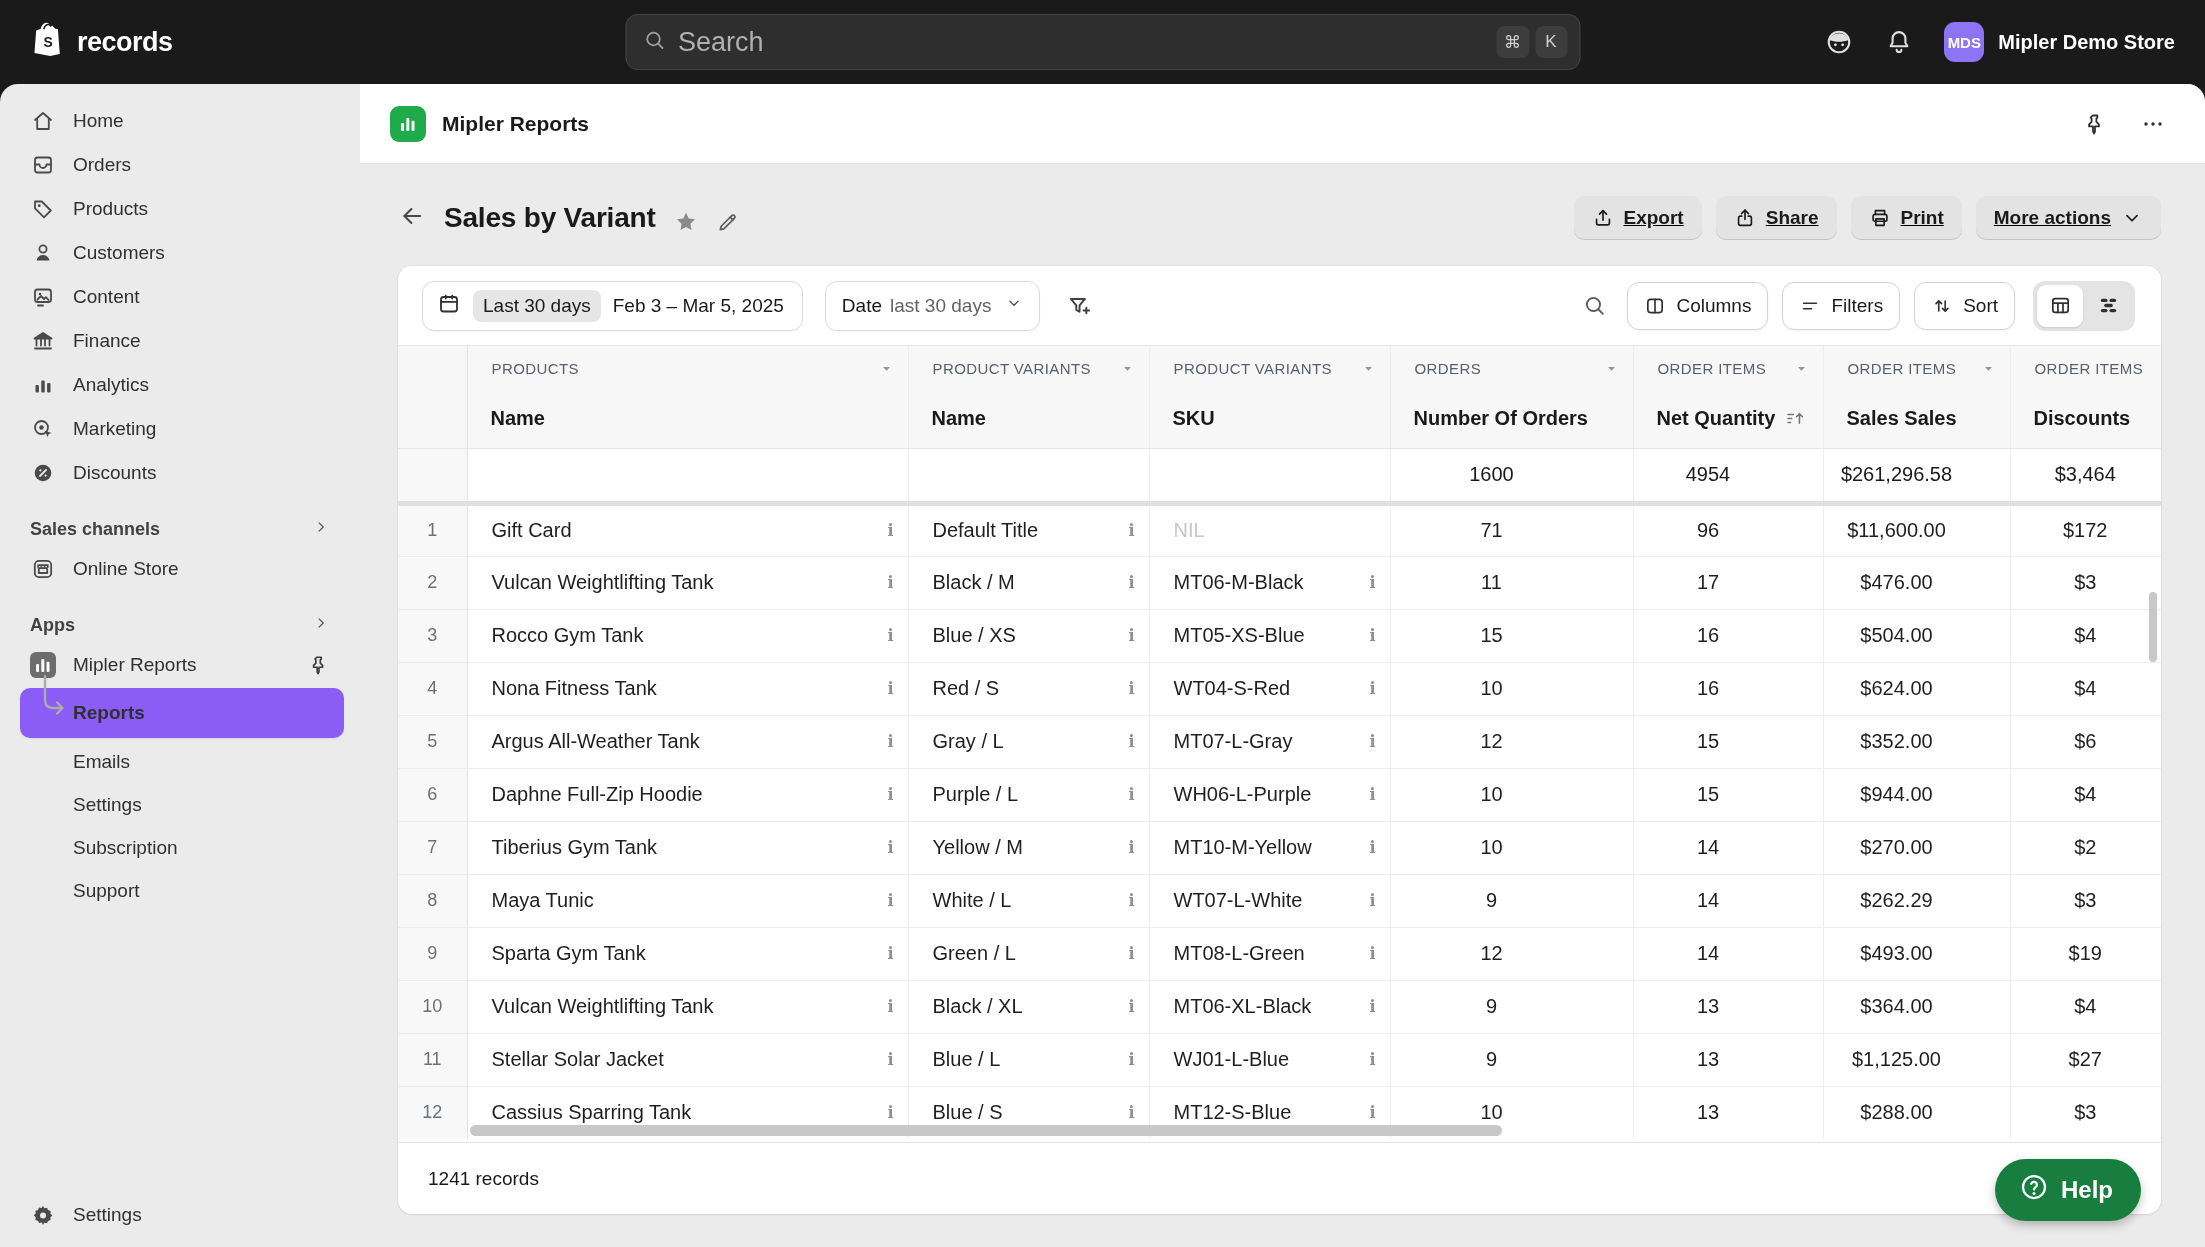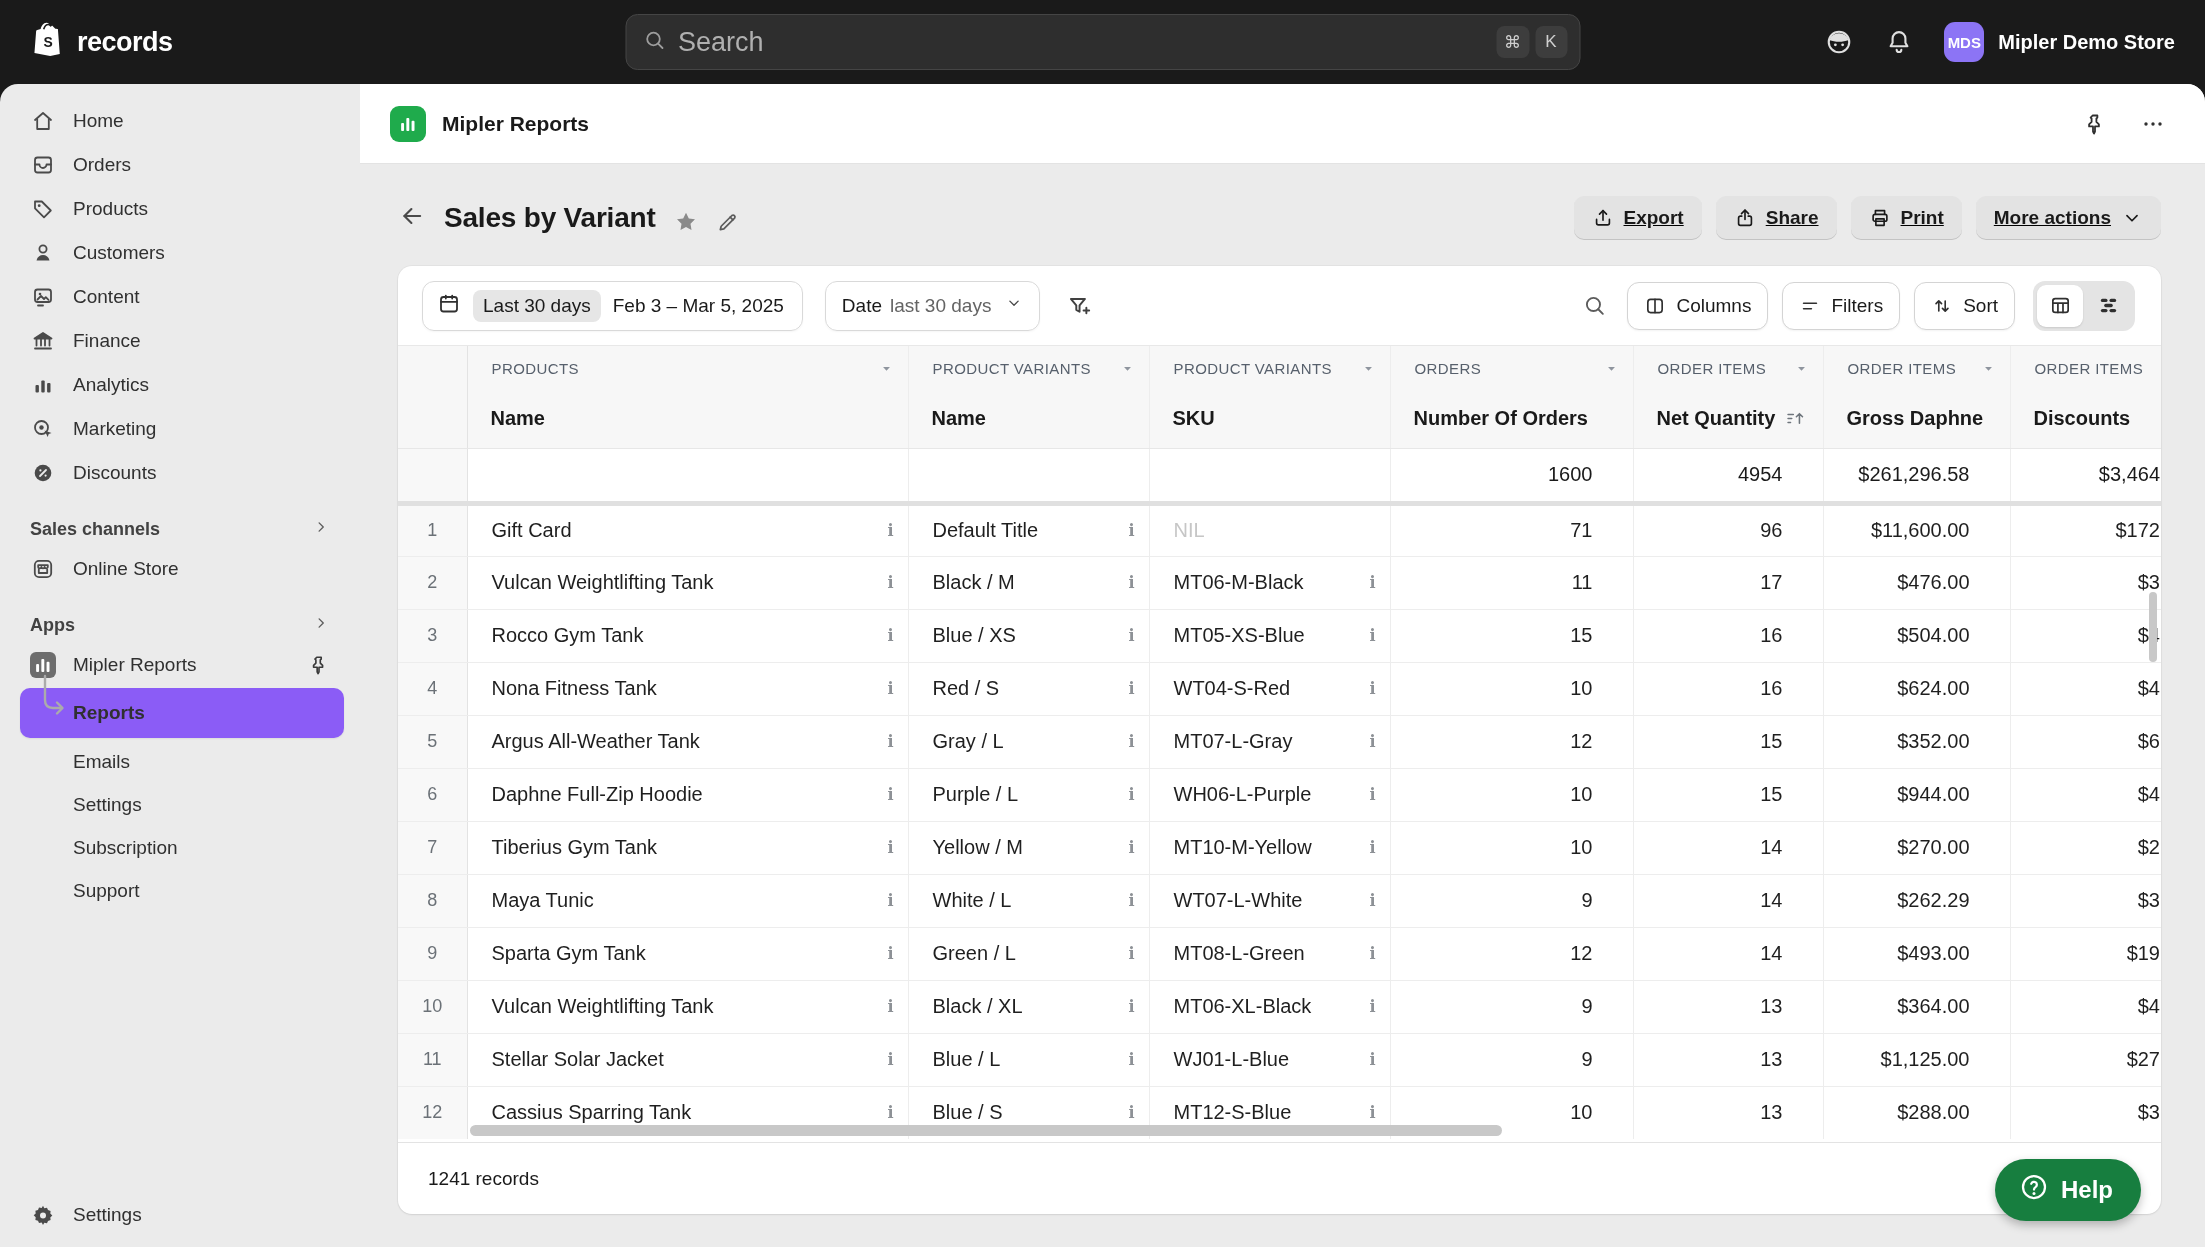--- a/index.html
+++ b/index.html
@@ -101,21 +101,21 @@
   .sub-row th { height:58px; background:var(--header-bg,#f7f7f7); border-bottom:1px solid #e7e7e7; font-size:20px; font-weight:bold; color:#1a1a1a; text-align:left; }
   .sub-cell { display:flex; align-items:center; gap:10px; padding:0 14px 0 23px; }
   .sub-cell .ic { width:21px; height:21px; color:#6e757c; }
   .gut { background:#f8f8f8; border-right:1px solid #e3e3e3 !important; }
   .tot-row td { height:55px; border-bottom:5px solid #e0e0e0; font-size:20px; color:#1a1a1a; }
   .data-row td { height:53px; border-bottom:1px solid #ededed; font-size:20px; color:#1f1f1f; }
   .data-row:last-child td { border-bottom:none; }
   td.gut { text-align:center; font-size:18px; color:#6b7177; }
   .cellflex { display:flex; align-items:center; justify-content:space-between; padding:0 14px 0 24px; overflow:hidden; white-space:nowrap; }
   .info-i { font-family:"DejaVu Serif", serif; font-weight:bold; font-size:16px; color:#8d9196; flex:none; margin-left:8px; }
-  td.num { text-align:right; padding-right:40px; }
+  td.num { text-align:center; padding-right:40px; }
   .nil { color:#c6c6c6; }
 
   .vthumb { position:absolute; right:4px; top:246px; width:8px; height:70px; background:#c8c8c8; border-radius:4px; }
   .hthumb { position:absolute; left:72px; bottom:6px; width:1032px; height:11px; background:#c8c8c8; border-radius:6px; }
 
   .card-footer { height:72px; border-top:1px solid #e3e3e3; display:flex; align-items:center; padding-left:30px; font-size:19px; color:#1a1a1a; }
 
   
   .help-btn { position:absolute; right:64px; bottom:26px; height:62px; padding:0 28px 0 24px; border:none; border-radius:32px;
               background:var(--help-green,#177e3f); color:#fff; font-size:24px; font-weight:bold; display:flex; align-items:center; gap:12px;
@@ -613,21 +613,21 @@
                       <span style="display:flex">
                         <svg class="ic" viewBox="0 0 24 24" stroke-width="2">
                           <path d="M3.5 7.5h6M3.5 12h4.2M3.5 16.5h2.8"></path>
                           <path d="M16.5 17.5v-11M16.5 6.5 13 10M16.5 6.5 20 10"></path>
                         </svg>
                       </span>
                     </span>
                   </th>
                   <th>
                     <span class="sub-cell">
-                      <span>Gross Daphne</span>
+                      <span>Sales Sales</span>
                     </span>
                   </th>
                   <th>
                     <span class="sub-cell">
                       <span>Discounts</span>
                     </span>
                   </th>
                 </tr>
               </thead>
               <tbody>

